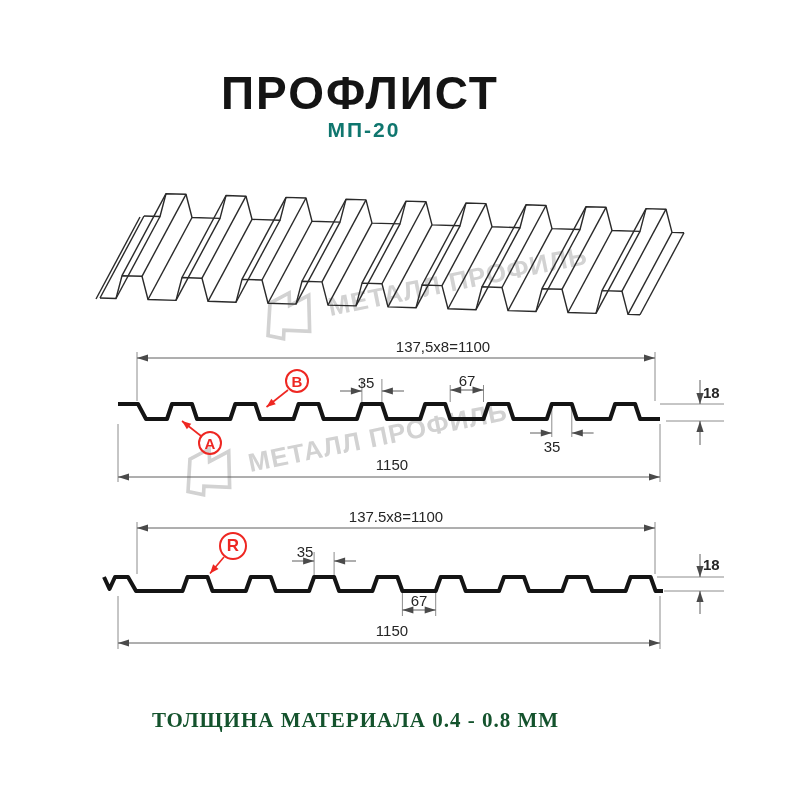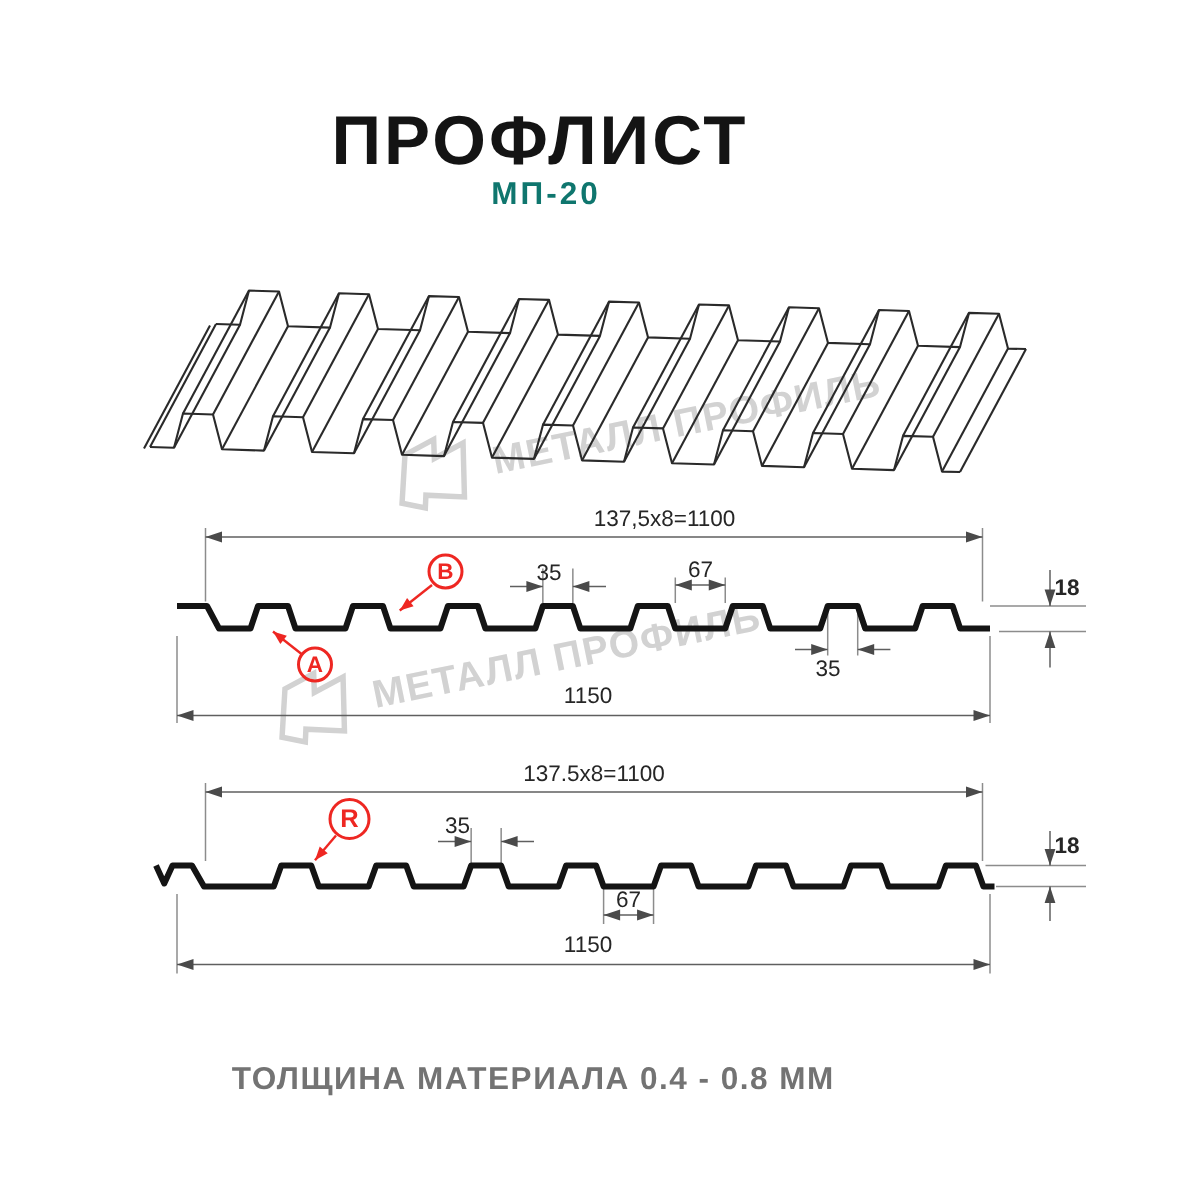--- a/index.html
+++ b/index.html
@@ -5,21 +5,21 @@
   html,body{margin:0;padding:0;background:#fff;}
   .page{position:relative;width:800px;height:800px;background:#fff;overflow:hidden;
         font-family:"Liberation Sans",sans-serif;}
   
   .title-main{position:absolute;top:66px;left:0;width:720px;text-align:center;
         font-size:46px;font-weight:800;letter-spacing:2px;color:#141414;z-index:3;}
   .title-model{position:absolute;top:118px;left:0;width:728px;text-align:center;
         font-size:21px;font-weight:600;letter-spacing:2px;color:#0f766e;z-index:3;}
   
   .footer-note{position:absolute;top:708px;left:0;width:711px;text-align:center;
-        font-size:21px;font-weight:600;letter-spacing:1px;color:#737373;z-index:3;}
+        font-size:21px;font-weight:600;letter-spacing:1px;color:#14532d;z-index:3;font-family:Liberation Serif, serif;}
   
   .wm{position:absolute;display:flex;align-items:center;gap:10px;color:var(--wm,#d2d2d2);
       z-index:1;transform-origin:left center;}
   .wm-text{font-size:26px;font-weight:700;letter-spacing:1px;white-space:nowrap;}
   #wm1{left:256px;top:296px;transform:rotate(-11.5deg);}
   #wm2{left:176px;top:452px;transform:rotate(-11.5deg);}
   .wm-logo{stroke:currentColor;fill:none;stroke-width:3.5;stroke-linejoin:miter;}
   
   #gfx{position:absolute;left:0;top:0;z-index:2;}
   .prof{stroke:#141414;stroke-width:4;fill:none;stroke-linejoin:round;}

